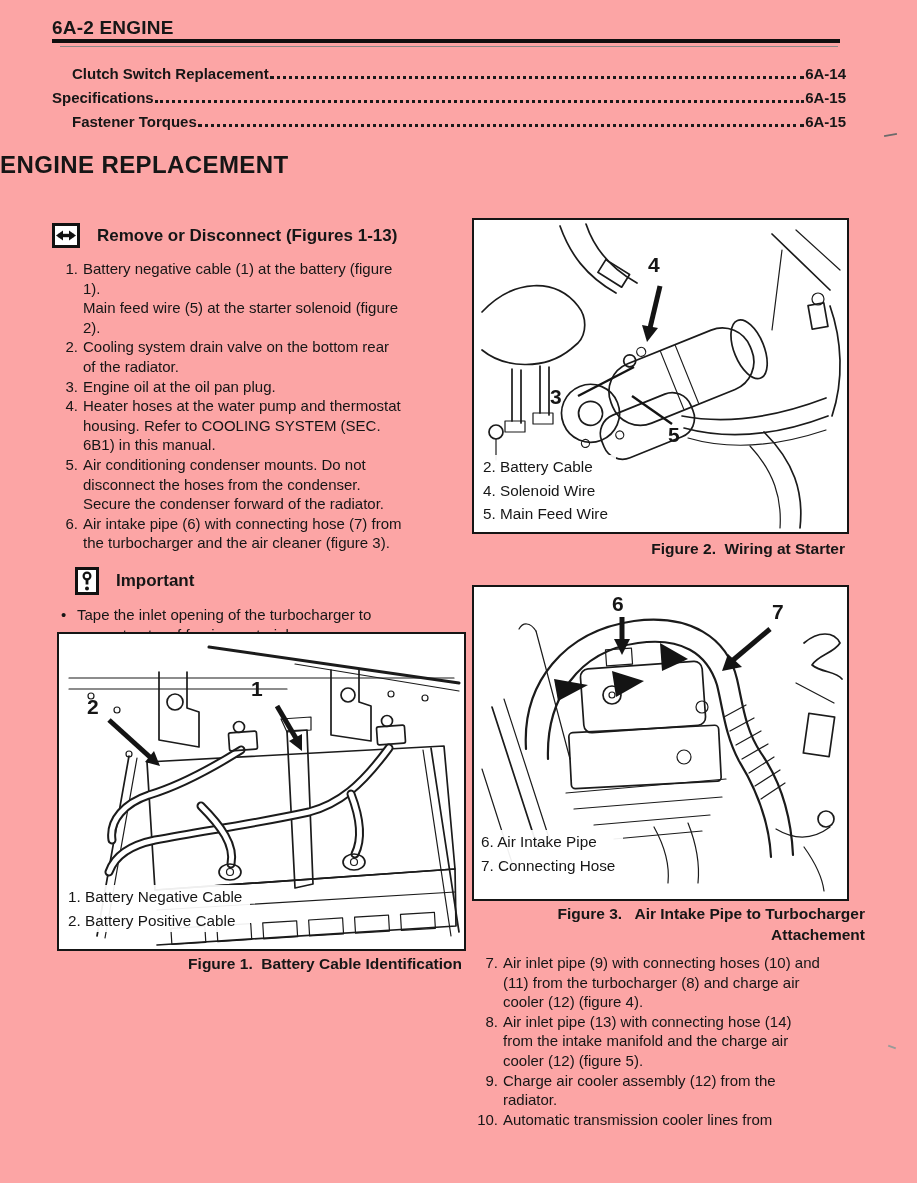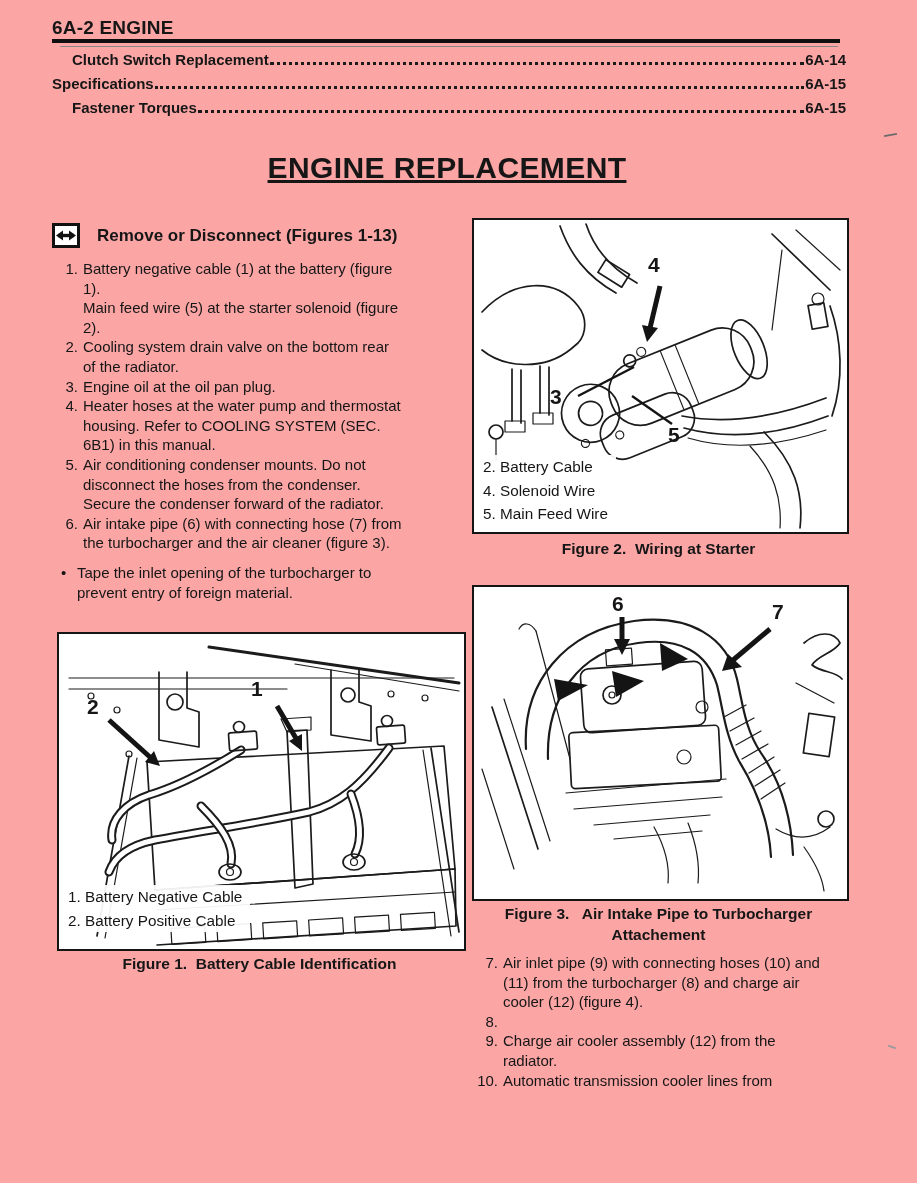--- a/index.html
+++ b/index.html
@@ -5,30 +5,30 @@
   html,body{margin:0;padding:0;background:#d9d9d6;}
   .page{position:relative;width:917px;height:1183px;margin:0 auto;background:#fca5a5;
         font-family:"Liberation Sans",sans-serif;color:#161616;overflow:hidden;}
 
   
   .hdr{position:absolute;left:52px;top:17px;font-size:19px;font-weight:bold;letter-spacing:.2px;}
   .hdr-rule{position:absolute;left:52px;top:39px;width:788px;height:4px;background:#0f0f0f;}
   .hdr-rule-echo{position:absolute;left:60px;top:46px;width:778px;height:1px;background:#8a8a8a;}
 
   
-  .toc{position:absolute;left:52px;top:51px;width:794px;}
+  .toc{position:absolute;left:52px;top:65px;width:794px;}
   .toc-row{display:flex;align-items:baseline;height:24px;font-size:15px;font-weight:bold;}
   .toc-row.ind .toc-lbl{padding-left:20px;}
   .toc-lbl{white-space:nowrap;}
   .toc-dots{flex:1;border-bottom:3px dotted #1a1a1a;margin:0 1px 3px 1px;}
   .toc-pg{white-space:nowrap;}
 
   
-  .title{position:absolute;left:0;top:151px;width:894px;text-align:center;
-         font-size:30px;font-weight:bold;letter-spacing:.4px;text-decoration:underline;}
+  .title{position:absolute;left:0;top:151px;width:894px;text-align:left;
+         font-size:24px;font-weight:bold;letter-spacing:.4px;}
 
   
   .ltext{position:absolute;left:52px;top:223px;width:408px;}
   .sec-head{display:flex;align-items:center;gap:17px;font-size:17px;font-weight:bold;}
   .icon-frame{flex:0 0 auto;display:inline-flex;}
   .steps{margin-top:11px;}
   .step{display:flex;font-size:15px;line-height:19.6px;}
   .step .num{flex:0 0 26px;text-align:right;padding-right:5px;}
   .step .txt{white-space:pre-line;}
   .imp-head{margin:14px 0 0 23px;}
@@ -41,21 +41,21 @@
   .fig1{left:57px;top:632px;width:405px;height:315px;}
   .fig2{left:472px;top:218px;width:373px;height:312px;}
   .fig3{left:472px;top:585px;width:373px;height:312px;}
   .art{position:absolute;left:0;top:0;width:100%;height:100%;}
   .legend{position:absolute;font-size:15.3px;line-height:23.5px;background:rgba(255,255,255,.93);
           padding:0 8px 0 0;}
   .fig1 .legend{left:9px;top:251px;}
   .fig2 .legend{left:9px;top:235px;}
   .fig3 .legend{left:7px;top:243px;}
   .callout{position:absolute;font-size:21px;font-weight:bold;line-height:1;}
-  .caption{position:absolute;text-align:center;font-weight:bold;font-size:15.5px;
+  .caption{position:absolute;text-align:right;font-weight:bold;font-size:15.5px;
            line-height:21px;white-space:pre-wrap;}
   .cap1{left:57px;top:953px;width:405px;}
   .cap2{left:472px;top:538px;width:373px;}
   .cap3{left:452px;top:903px;width:413px;}
 
   
   .rsteps{position:absolute;left:466px;top:953px;width:434px;}
   .rsteps .step .num{flex:0 0 32px;}
 
   
@@ -143,20 +143,31 @@
 disconnect the hoses from the condenser.
 Secure the condenser forward of the radiator.</span>
       </div>
       <div class="step">
         <span class="num">6.</span>
         <span class="txt">Air intake pipe (6) with connecting hose (7) from
 the turbocharger and the air cleaner (figure 3).</span>
       </div>
     </div>
 
+    <div class="sec-head imp-head">
+      <span class="icon-frame">
+        <svg width="24" height="28" viewBox="0 0 24 28">
+          <rect x="1.5" y="1.5" width="21" height="25" fill="#fff" stroke="#111" stroke-width="3"></rect>
+          <circle cx="12" cy="9" r="3.4" fill="none" stroke="#111" stroke-width="2.2"></circle>
+          <line x1="12" y1="12" x2="12" y2="17.5" stroke="#111" stroke-width="2.8"></line>
+          <circle cx="12" cy="21.5" r="2" fill="#111"></circle>
+        </svg>
+      </span>
+      <span>Important</span>
+    </div>
 
     <div class="bullet">
       <span class="b">•</span>
       <span class="txt">Tape the inlet opening of the turbocharger to
 prevent entry of foreign material.</span>
     </div>
   </div>
 
   <div class="figure fig1">
     <svg class="art" viewBox="0 0 405 315">
@@ -339,33 +350,40 @@
       </g>
       <g>
         <line class="ptr" x1="148" y1="30" x2="148" y2="54"></line>
         <polygon class="fillb" points="148,68 140,52 156,52"></polygon>
         <line class="ptr" x1="296" y1="42" x2="258" y2="74"></line>
         <polygon class="fillb" points="248,84 254,67 268,80"></polygon>
       </g>
     </svg>
     <div class="callout" style="left:138px;top:6px;">6</div>
     <div class="callout" style="left:298px;top:14px;">7</div>
+    <div class="legend">
+      <div>6. Air Intake Pipe</div>
+      <div>7. Connecting Hose</div>
+    </div>
   </div>
   <div class="caption cap3">Figure 3.   Air Intake Pipe to Turbocharger
 Attachement</div>
 
   <div class="rsteps">
     <div class="step">
       <span class="num">7.</span>
       <span class="txt">Air inlet pipe (9) with connecting hoses (10) and
 (11) from the turbocharger (8) and charge air
 cooler (12) (figure 4).</span>
     </div>
     <div class="step">
       <span class="num">8.</span>
+      <span class="txt">Air inlet pipe (13) with connecting hose (14)
+from the intake manifold and the charge air
+cooler (12) (figure 5).</span>
     </div>
     <div class="step">
       <span class="num">9.</span>
       <span class="txt">Charge air cooler assembly (12) from the
 radiator.</span>
     </div>
     <div class="step">
       <span class="num">10.</span>
       <span class="txt">Automatic transmission cooler lines from</span>
     </div>

